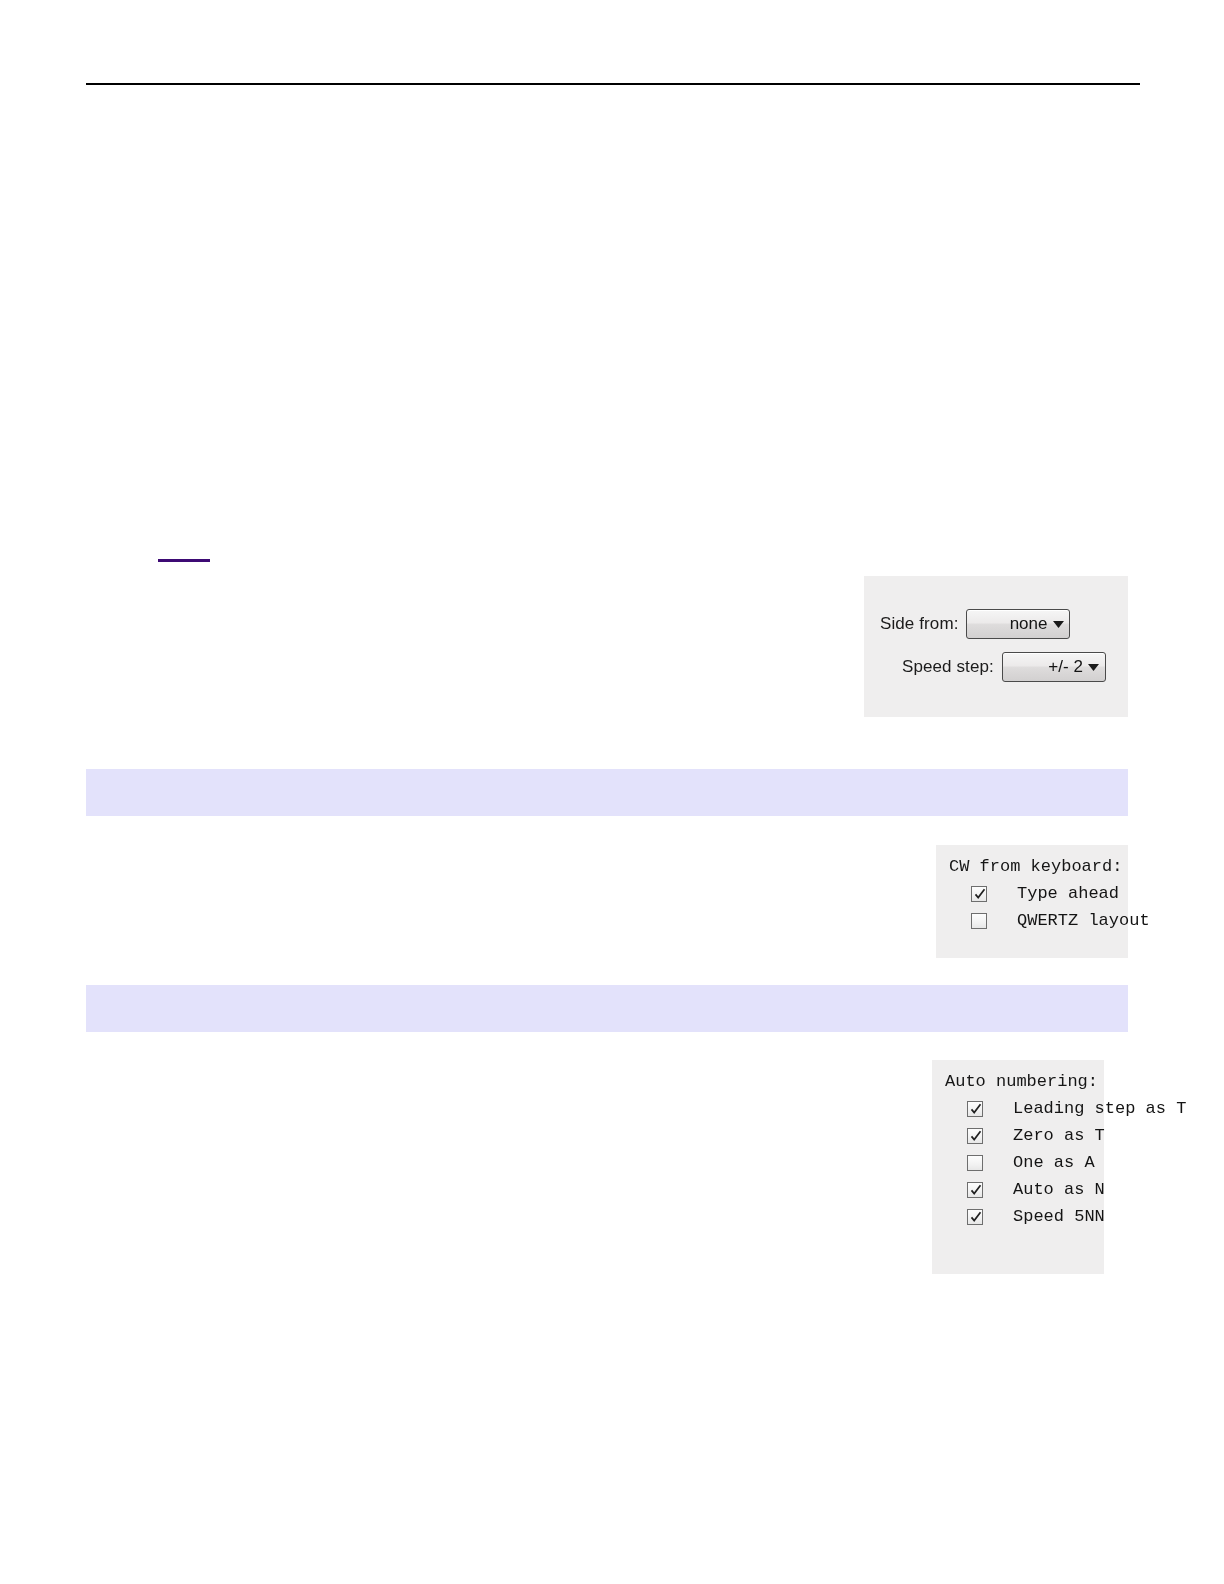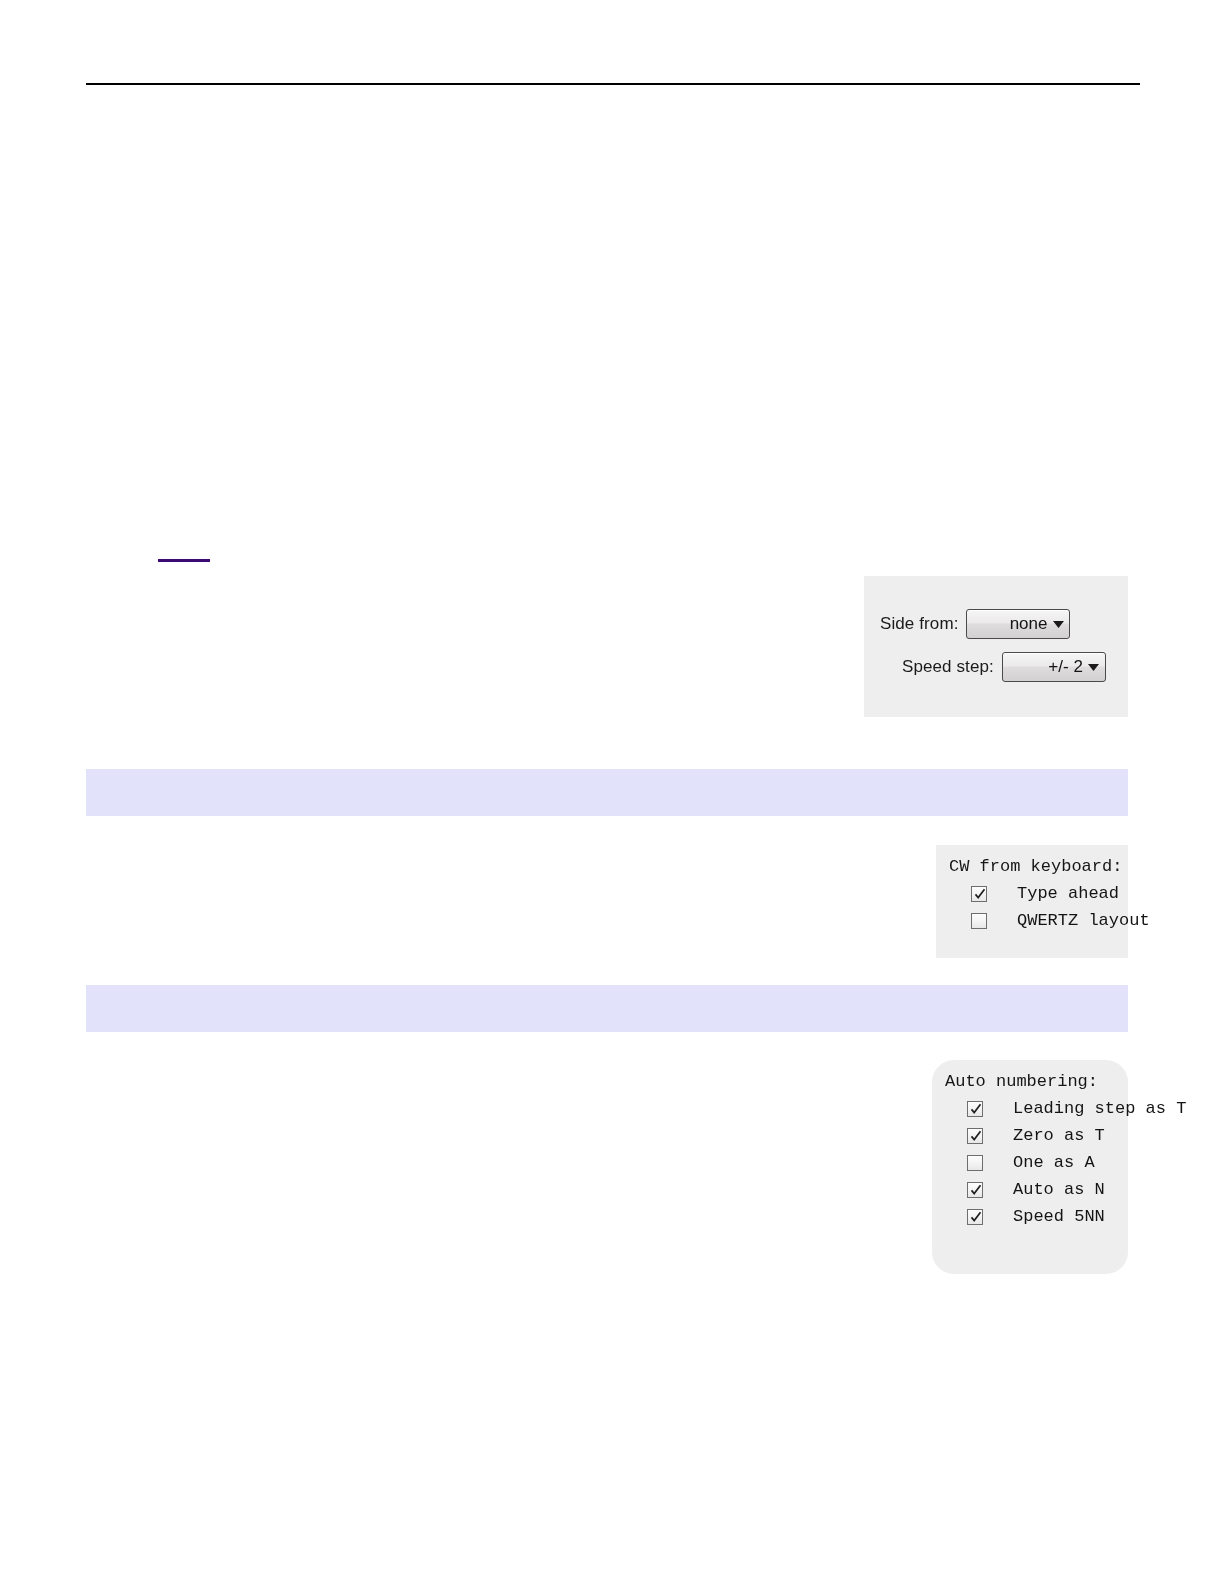--- a/index.html
+++ b/index.html
@@ -135,23 +135,22 @@
   .panel-b {
     left: 936px;
     top: 845px;
     width: 192px;
     height: 113px;
   }
   
   .panel-c {
     left: 932px;
     top: 1060px;
-    width: 196px;
+    width: 172px;
     height: 214px;
-    border-radius: 22px;
   }
   .panel-inner { padding: 12px 0 0 13px; font-family: Liberation Mono, monospace; }
   .group-caption {
     font-size: 17px;
     color: #161616;
     white-space: nowrap;
     margin-bottom: 7px;
   }
   .check-row {
     display: flex;

